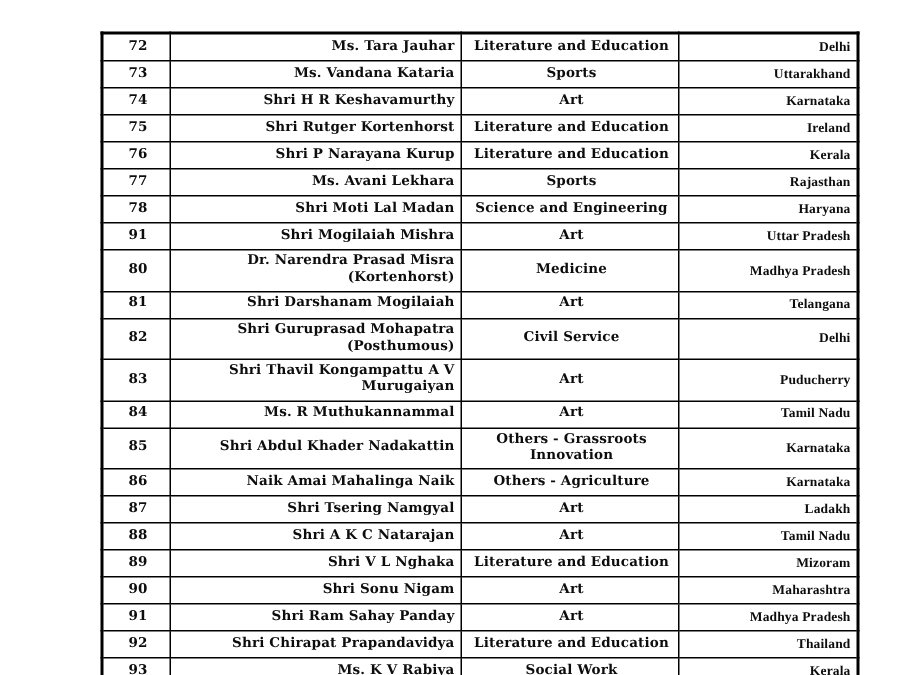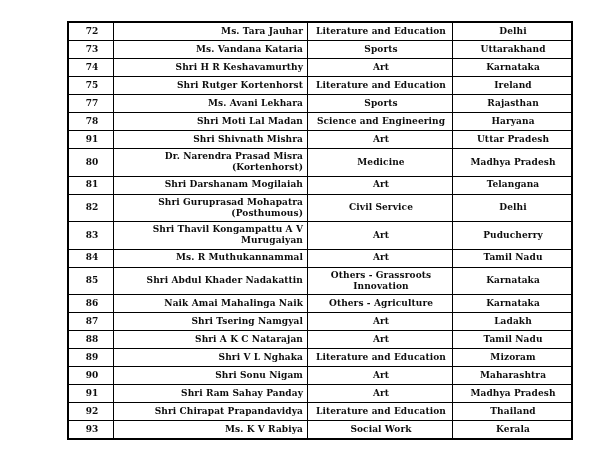--- a/index.html
+++ b/index.html
@@ -29,21 +29,21 @@
     color: #0d0d0d;
     padding: 2px 4px 2px 6px;
     height: 13px;
     vertical-align: middle;
     letter-spacing: 0.1px;
     word-wrap: break-word;
   }
   td.col-no    { width: 34px;  text-align: center; padding-left: 2px; padding-right: 2px; }
   td.col-name  { width: 183px; text-align: right; }
   td.col-field { width: 134px; text-align: center; }
-  td.col-state { width: 108px; text-align: center; }
+  td.col-state { width: 108px; text-align: right; font-family: Liberation Serif, serif; }
 </style>
 </head>
 <body>
 
 <div class="page">
   <table class="awardees-table">
     <tbody>
         <tr>
           <td class="col-no">72</td>
           <td class="col-name">Ms. Tara Jauhar</td>
@@ -62,34 +62,40 @@
           <td class="col-field">Art</td>
           <td class="col-state">Karnataka</td>
         </tr>
         <tr>
           <td class="col-no">75</td>
           <td class="col-name">Shri Rutger Kortenhorst</td>
           <td class="col-field">Literature and Education</td>
           <td class="col-state">Ireland</td>
         </tr>
         <tr>
+          <td class="col-no">76</td>
+          <td class="col-name">Shri P Narayana Kurup</td>
+          <td class="col-field">Literature and Education</td>
+          <td class="col-state">Kerala</td>
+        </tr>
+        <tr>
           <td class="col-no">77</td>
           <td class="col-name">Ms. Avani Lekhara</td>
           <td class="col-field">Sports</td>
           <td class="col-state">Rajasthan</td>
         </tr>
         <tr>
           <td class="col-no">78</td>
           <td class="col-name">Shri Moti Lal Madan</td>
           <td class="col-field">Science and Engineering</td>
           <td class="col-state">Haryana</td>
         </tr>
         <tr>
           <td class="col-no">91</td>
-          <td class="col-name">Shri Shivnath Mishra</td>
+          <td class="col-name">Shri Mogilaiah Mishra</td>
           <td class="col-field">Art</td>
           <td class="col-state">Uttar Pradesh</td>
         </tr>
         <tr>
           <td class="col-no">80</td>
           <td class="col-name">Dr. Narendra Prasad Misra (Kortenhorst)</td>
           <td class="col-field">Medicine</td>
           <td class="col-state">Madhya Pradesh</td>
         </tr>
         <tr>

